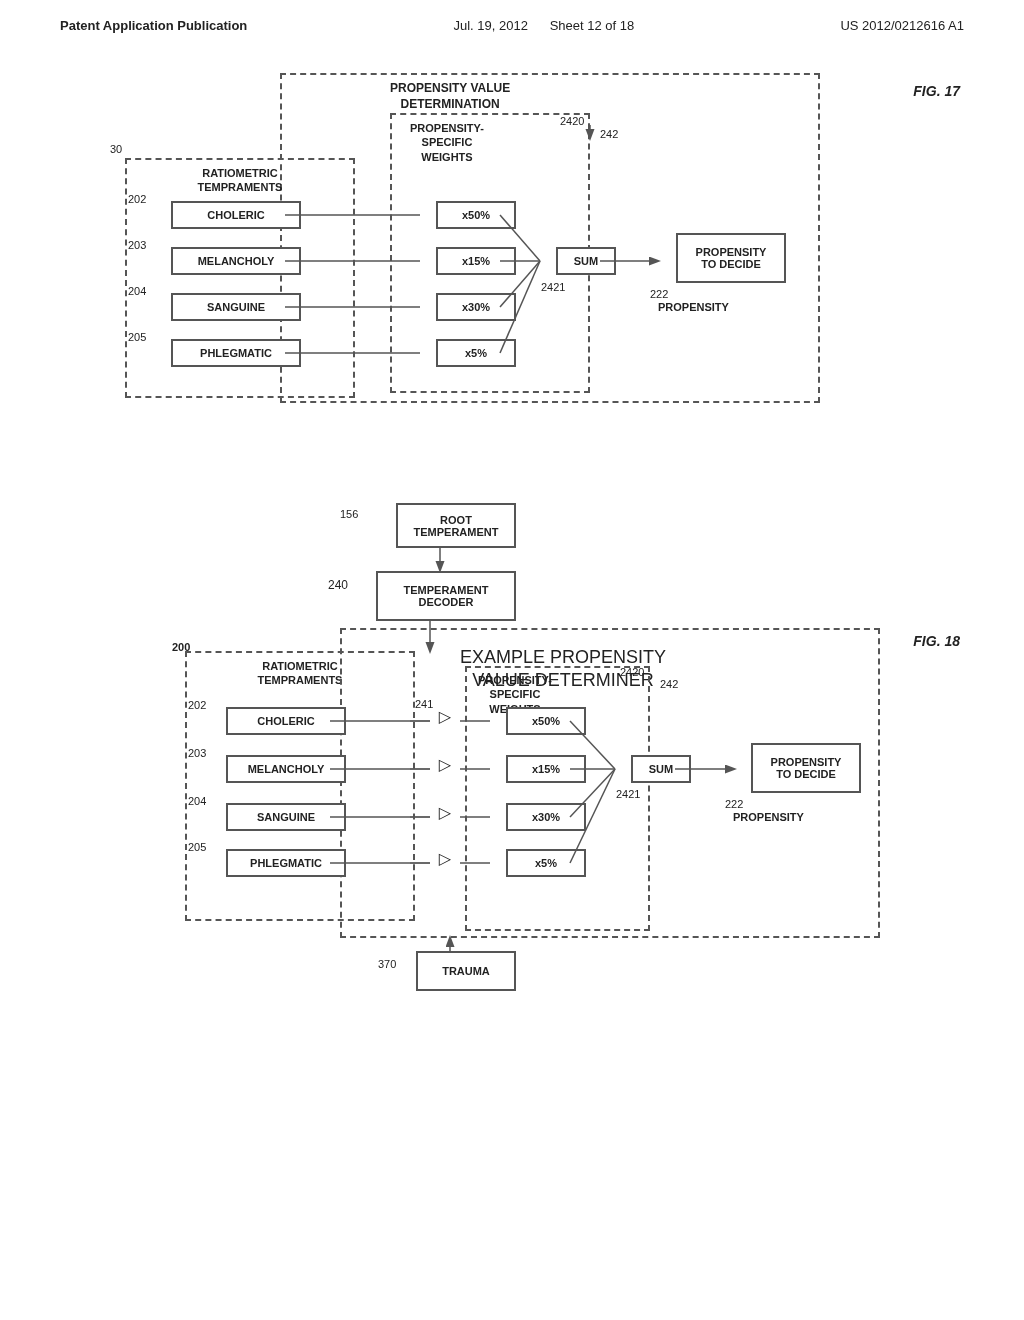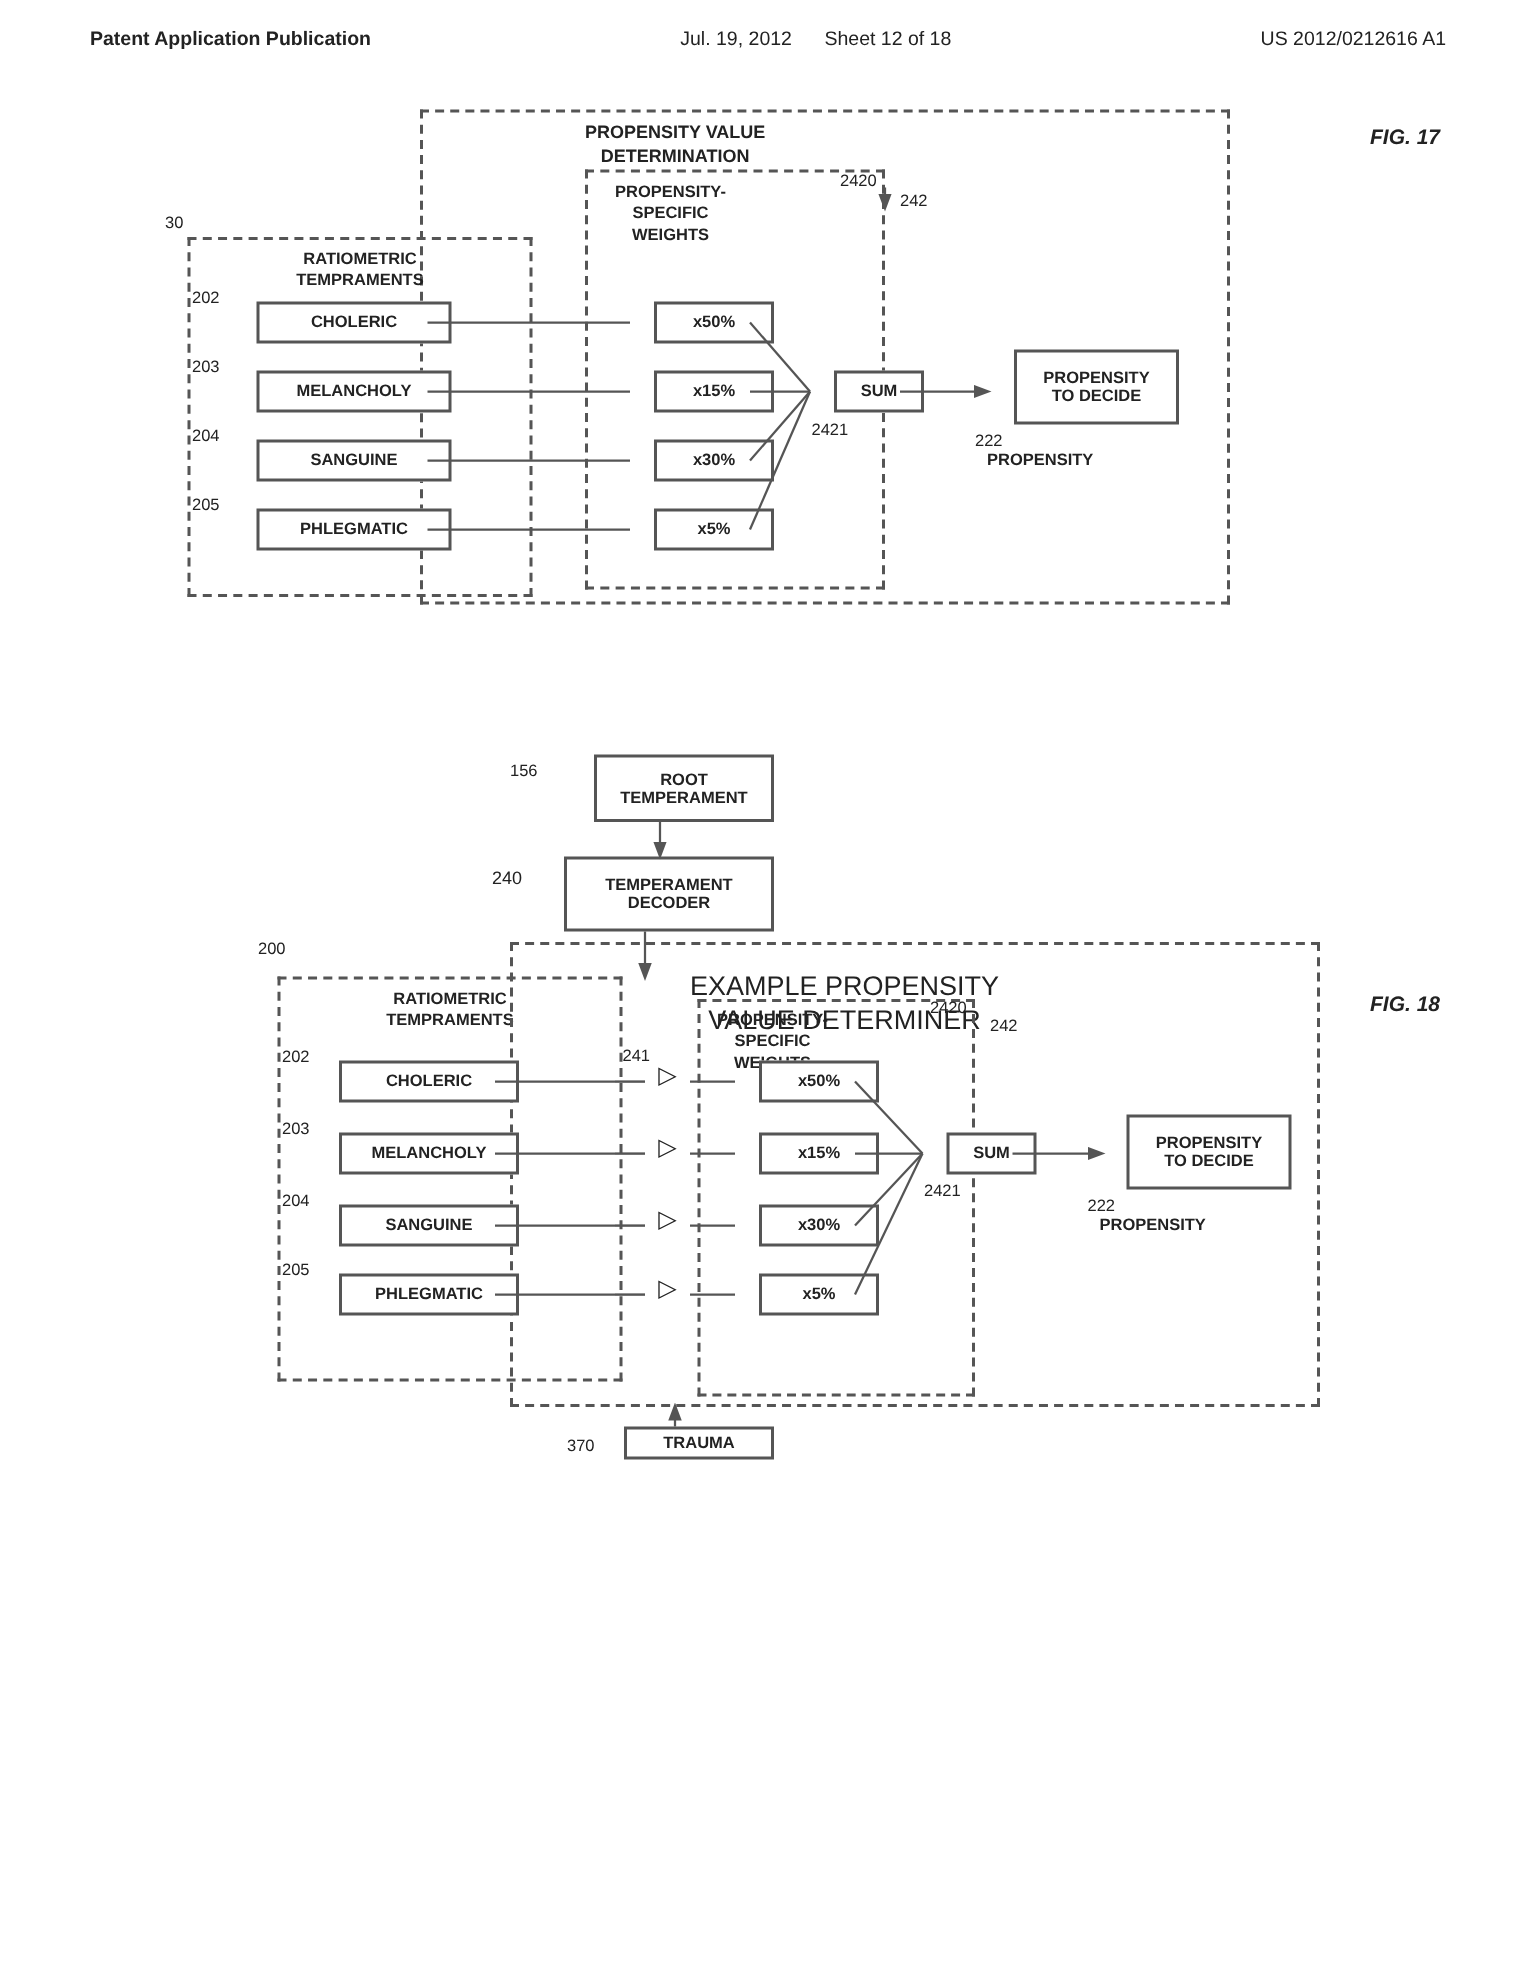--- a/index.html
+++ b/index.html
@@ -181,31 +181,31 @@
             <path d="M0,0 L0,6 L8,3 z" fill="#555"></path>
           </marker>
         </defs>
       </svg>
     </div>
   </div>
 
   <div class="figure-area">
     <div id="fig18">
 
-      <div class="fig-number" style="right: 0; top: 130px; margin-top: 28px;">FIG. 18</div>
+      <div class="fig-number" style="right: 0; top: 130px;">FIG. 18</div>
 
       <div style="position:absolute; left: 240px; top: 5px; font-size:11px; color:#222;">156</div>
 
       <div class="solid-box" style="left: 280px; top: 0px; width: 120px; height: 45px;">ROOT<br>TEMPERAMENT</div>
 
       <div style="position:absolute; left: 228px; top: 75px; font-size:12px; color:#222;">240</div>
 
       <div class="solid-box" style="left: 260px; top: 68px; width: 140px; height: 50px;">TEMPERAMENT<br>DECODER</div>
 
-      <div style="position:absolute; left: 72px; top: 124px; font-size:11px; color:#222;">200</div>
+      <div style="position:absolute; left: 72px; top: 138px; font-size:11px; color:#222;font-weight:bold;">200</div>
 
       <div class="dashed-box" style="left: 85px; top: 148px; width: 230px; height: 270px;"></div>
       <div style="position:absolute; left: 100px; top: 156px; font-size:11px; font-weight:bold; text-align:center; color:#222; line-height:1.3; width:200px;">RATIOMETRIC<br>TEMPRAMENTS</div>
 
       <div class="dashed-box" style="left: 240px; top: 125px; width: 540px; height: 310px;"></div>
       <div style="position:absolute; left: 360px; top: 143px; font-size:18px; font-weight:normal; text-align:center; color:#222; line-height:1.3;">EXAMPLE PROPENSITY<br>VALUE DETERMINER</div>
 
       <div class="dashed-box" style="left: 365px; top: 163px; width: 185px; height: 265px;"></div>
       <div style="position:absolute; left: 378px; top: 170px; font-size:11px; font-weight:bold; text-align:center; color:#222; line-height:1.3;">PROPENSITY-<br>SPECIFIC<br>WEIGHTS</div>
 
@@ -242,21 +242,21 @@
 
       <div class="solid-box" style="left: 390px; top: 346px; width: 80px; height: 28px;">x5%</div>
 
       <div style="position:absolute; left: 516px; top: 285px; font-size:11px; color:#222;">2421</div>
 
       <div class="solid-box" style="left: 635px; top: 240px; width: 110px; height: 50px;">PROPENSITY<br>TO DECIDE</div>
       <div style="position:absolute; left: 625px; top: 295px; font-size:11px; color:#222;">222</div>
       <div style="position:absolute; left: 633px; top: 308px; font-size:11px; color:#222; font-weight:bold;">PROPENSITY</div>
 
       <div style="position:absolute; left: 278px; top: 455px; font-size:11px; color:#222;">370</div>
-      <div class="solid-box" style="left: 300px; top: 448px; width: 100px; height: 22px;">TRAUMA</div>
+      <div class="solid-box" style="left: 300px; top: 448px; width: 100px; height: 40px;">TRAUMA</div>
 
       <svg class="fig-svg" width="860" height="490">
         <defs>
           <marker id="arrow18" markerWidth="8" markerHeight="8" refX="6" refY="3" orient="auto">
             <path d="M0,0 L0,6 L8,3 z" fill="#555"></path>
           </marker>
         </defs>
 
         <line x1="340" y1="45" x2="340" y2="67" stroke="#555" stroke-width="1.5" marker-end="url(#arrow18)"></line>
 

